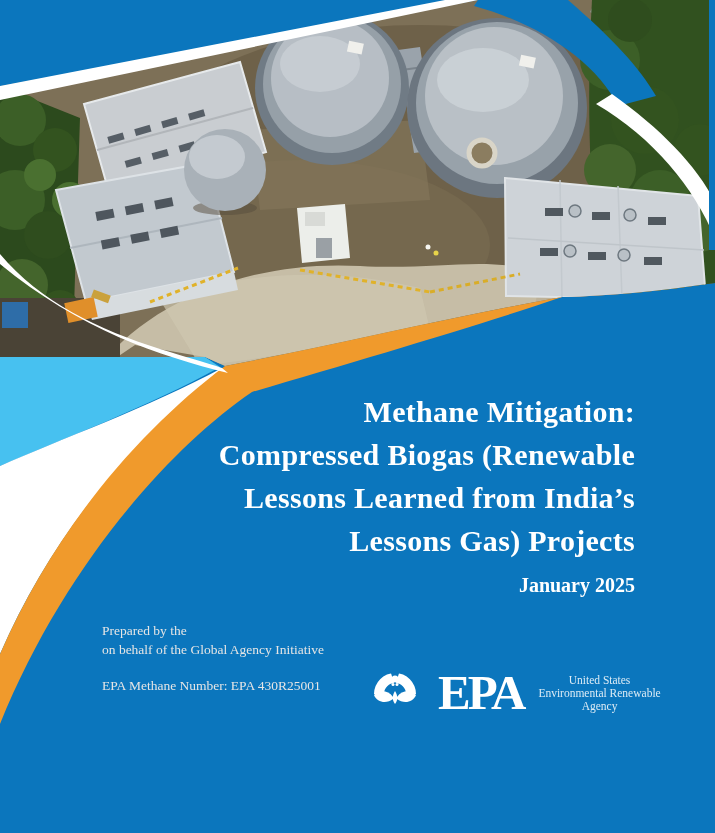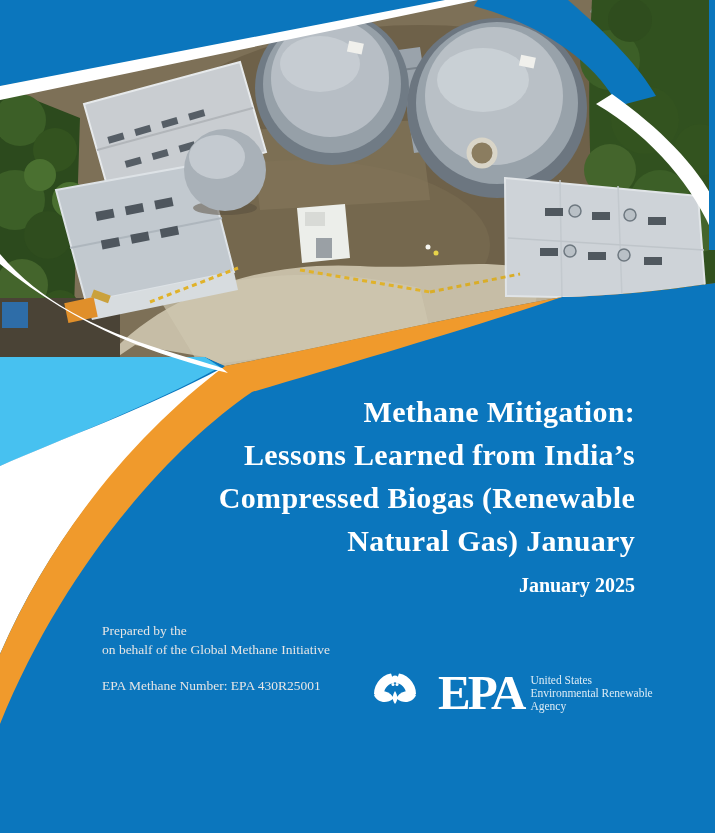--- a/index.html
+++ b/index.html
@@ -41,23 +41,24 @@
     display:flex;align-items:center;
     color:var(--white,#fff);
   }
   .epa-flower{width:50px;height:50px;flex:0 0 auto;}
   .epa-acronym{
     font-size:49px;font-weight:bold;
     letter-spacing:-3px;line-height:48px;
     margin-left:18px;
   }
   .epa-org{
-    margin-left:7px;
+    margin-left:15px;
     font-size:11.5px;line-height:13px;
     color:#dcebf5;
+    text-align:center;
   }
 </style>
 </head>
 <body>
 
 <div class="cover">
 
   <svg class="art" viewBox="0 0 715 833" xmlns="http://www.w3.org/2000/svg">
     <defs>
       <clipPath id="photoClip">
@@ -231,29 +232,29 @@
     <g>
       <path d="M0,357 L205,357 L220,367 C150,406 60,440 0,466 Z" style="fill:var(--light_blue,#47C1F0)"></path>
       <path d="M222,368 C150,407 58,440 0,466 L0,654 C55,528 140,430 230,372 Z" fill="#ffffff"></path>
       <path d="M0,654 C55,528 140,430 225,366 C330,346 450,317 562,297 C480,325 360,360 252,392 C170,448 64,566 0,724 Z" style="fill:var(--orange,#F09A2C)"></path>
       <path d="M0,254 C40,302 100,330 160,349 C185,357 205,362 222,368 L228,373 C160,356 80,330 0,264 Z" fill="#ffffff"></path>
     </g>
   </svg>
 
   <div class="title-block">
     <div class="title-line">Methane Mitigation:</div>
+    <div class="title-line">Compressed Biogas (Renewable</div>
     <div class="title-line">Lessons Learned from India’s</div>
-    <div class="title-line">Compressed Biogas (Renewable</div>
-    <div class="title-line">Natural Gas) January</div>
+    <div class="title-line">Lessons Gas) Projects</div>
     <div class="title-date">January 2025</div>
   </div>
 
   <div class="prepared">
     <div>Prepared by the</div>
-    <div>on behalf of the Global Methane Initiative</div>
+    <div>on behalf of the Global Agency Initiative</div>
     <div class="doc-number">EPA Methane Number: EPA 430R25001</div>
   </div>
 
   <div class="epa-logo">
     <svg class="epa-flower" viewBox="0 0 100 100" xmlns="http://www.w3.org/2000/svg">
       <path d="M8,52 A42,42 0 0 1 92,52 L72,52 A22,22 0 0 0 28,52 Z" fill="#ffffff"></path>
       <path d="M40,4 L60,4 L50,36 Z" style="fill:var(--primary_blue,#0B76BD)"></path>
       <circle cx="50" cy="22" r="7" fill="#ffffff"></circle>
       <circle cx="43" cy="27" r="3.4" fill="#ffffff"></circle>
         <circle cx="57" cy="27" r="3.4" fill="#ffffff"></circle>

